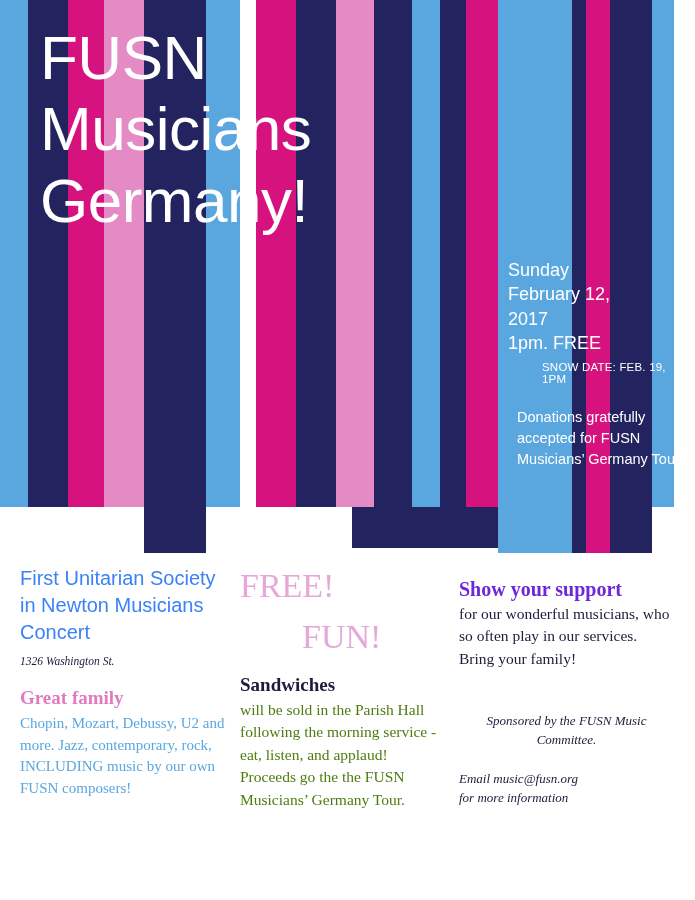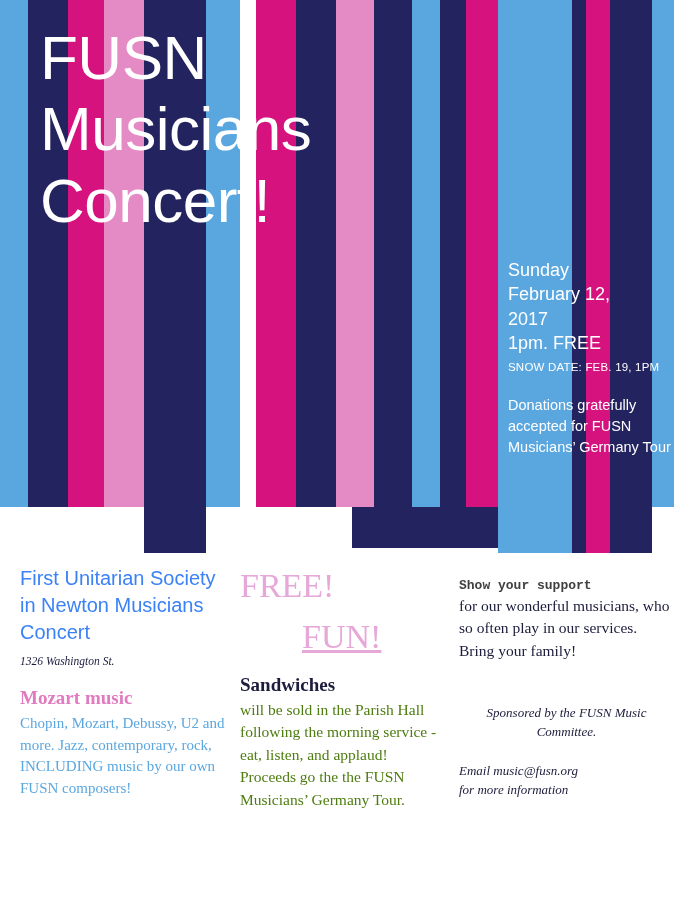--- a/index.html
+++ b/index.html
@@ -55,25 +55,27 @@
     font-family: "Liberation Sans", sans-serif;
   }
   #event-details .big {
     font-size: 18px;
     line-height: 1.35;
   }
   #event-details .snow {
     font-size: 11.5px;
     letter-spacing: 0.2px;
     margin-top: 6px;
+    margin-left: 34px;
   }
   #event-details .donations {
     font-size: 14.5px;
     line-height: 1.45;
     margin-top: 22px;
+    margin-left: 9px;
   }
 
   
   #info-area {
     position: absolute;
     left: 0;
     top: 553px;
     width: 695px;
     height: 347px;
     background: #ffffff;
@@ -124,21 +126,20 @@
   }
   .freefun {
     color: #e6a8d8;
     font-size: 34px;
     font-family: "Liberation Serif", serif;
     line-height: 1.1;
   }
   #fun-word {
     margin-top: 14px;
     margin-left: 62px;
-    text-decoration: underline;
   }
   #sandwiches-head {
     color: #1c1c3c;
     font-size: 19px;
     font-weight: bold;
     margin-top: 18px;
     font-family: "Liberation Serif", serif;
   }
   #sandwiches-body {
     color: #4d7c0f;
@@ -149,24 +150,24 @@
   }
 
   
   #col-support {
     position: absolute;
     left: 459px;
     top: 25px;
     width: 215px;
   }
   #support-head {
-    color: #404040;
-    font-size: 13px;
+    color: #6d28d9;
+    font-size: 20px;
     font-weight: bold;
-    font-family: Liberation Mono, monospace;
+    font-family: Liberation Serif, serif;
   }
   #support-body {
     color: #1c1c3c;
     font-size: 15.5px;
     line-height: 1.45;
     margin-top: 2px;
     font-family: "Liberation Serif", serif;
   }
   #sponsor {
     color: #1c1c3c;
@@ -216,40 +217,40 @@
     <div class="stripe" style="left: 144px; top: 507px; width: 62px; height: 46px; background: rgb(35, 35, 95);"></div>
     <div class="stripe" style="left: 0px; top: 507px; width: 144px; height: 46px; background: rgb(255, 255, 255);"></div>
     <div class="stripe" style="left: 206px; top: 507px; width: 146px; height: 46px; background: rgb(255, 255, 255);"></div>
     <div class="stripe" style="left: 352px; top: 507px; width: 146px; height: 41px; background: rgb(35, 35, 95);"></div>
     <div class="stripe" style="left: 352px; top: 548px; width: 146px; height: 5px; background: rgb(255, 255, 255);"></div>
   </div>
 
 <div id="headline">
   <span class="line">FUSN</span>
   <span class="line">Musicians</span>
-  <span class="line">Concert!</span>
+  <span class="line">Germany!</span>
 </div>
 
 <div id="event-details">
   <div class="big">Sunday</div>
   <div class="big">February 12,</div>
   <div class="big">2017</div>
   <div class="big">1pm. FREE</div>
   <div class="snow">SNOW DATE: FEB. 19, 1PM</div>
   <div class="donations">Donations gratefully accepted for FUSN Musicians’ Germany Tour</div>
 </div>
 
 <div id="info-area">
 
   <div id="col-org">
     <div id="org-name">First Unitarian Society in Newton Musicians Concert</div>
     <div id="org-address">
       <div>1326 Washington St.</div>
     </div>
-    <div id="great-music-head">Mozart music</div>
+    <div id="great-music-head">Great family</div>
     <div id="great-music-body">Chopin, Mozart, Debussy, U2 and more. Jazz, contemporary, rock, INCLUDING music by our own FUSN composers!</div>
   </div>
 
   <div id="col-free">
     <div class="freefun">FREE!</div>
     <div class="freefun" id="fun-word">FUN!</div>
     <div id="sandwiches-head">Sandwiches</div>
     <div id="sandwiches-body">will be sold in the Parish Hall following the morning service - eat, listen, and applaud! Proceeds go the the FUSN Musicians’ Germany Tour.</div>
   </div>
 

